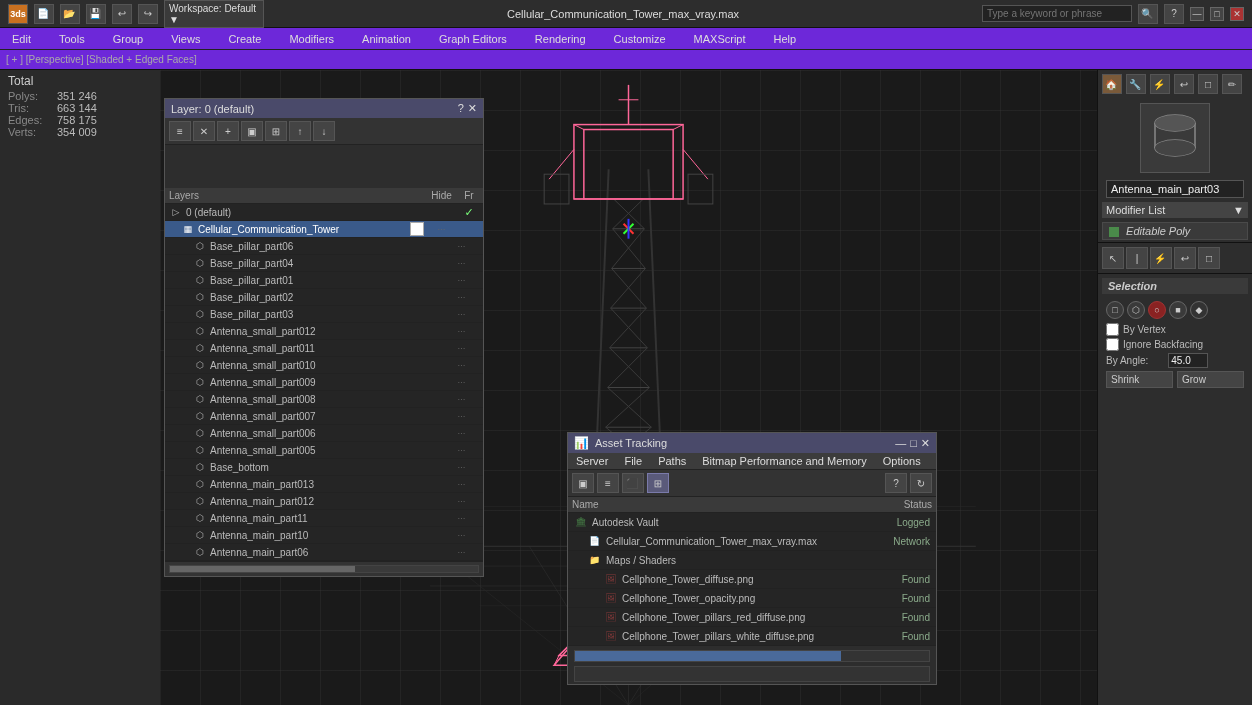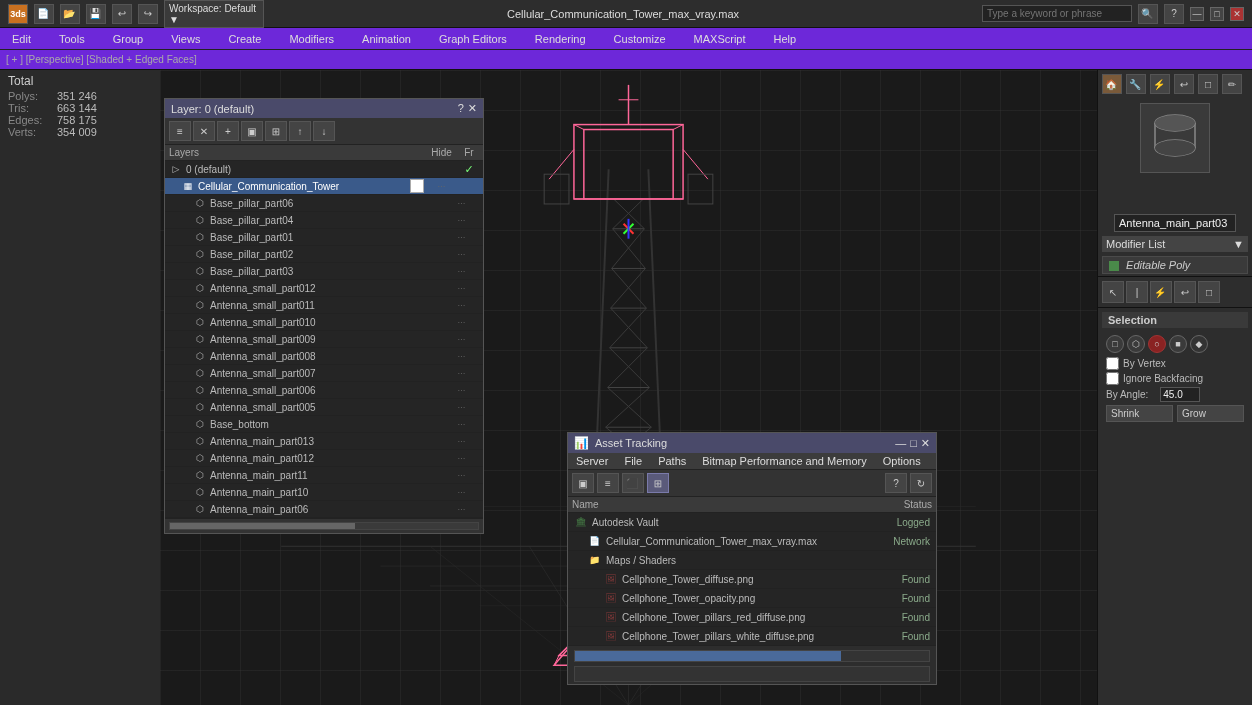--- a/index.html
+++ b/index.html
@@ -174,33 +174,34 @@
       border-top: 1px solid #111;
       padding: 4px;
     }
     .section-header {
       background: #3a3a3a;
       color: #ccc;
       font-size: 11px;
       padding: 2px 6px;
       margin-bottom: 4px;
       font-weight: bold;
+      font-style: italic;
     }
     .checkbox-row {
       display: flex;
       align-items: center;
       gap: 4px;
       padding: 1px 4px;
       font-size: 10px;
       color: #bbb;
     }
     .angle-row {
       display: flex;
       align-items: center;
-      gap: 12px;
+      gap: 20px;
       padding: 1px 4px;
       font-size: 10px;
       color: #bbb;
     }
     .angle-input {
       background: #222;
       border: 1px solid #555;
       color: #eee;
       font-size: 10px;
       width: 40px;
@@ -270,20 +271,21 @@
       display: flex; align-items: center; justify-content: center;
       font-size: 10px; color: #ccc; cursor: pointer;
     }
     .layer-list-header {
       display: flex;
       background: #3a3a3a;
       border-bottom: 1px solid #222;
       padding: 2px 4px;
       font-size: 10px;
       color: #aaa;
+      margin-top: 43px;
     }
     .lh-name { flex: 1; }
     .lh-hide { width: 35px; text-align: center; }
     .lh-fr { width: 20px; text-align: center; }
     .layer-list {
       max-height: 420px;
       overflow-y: auto;
       background: #252525;
     }
     .layer-row {
@@ -813,21 +815,21 @@
           <ellipse cx="30" cy="15" rx="20" ry="8" fill="none" stroke="#888" stroke-width="1.5"></ellipse>
           <ellipse cx="30" cy="40" rx="20" ry="8" fill="none" stroke="#888" stroke-width="1.5"></ellipse>
           <line x1="10" y1="15" x2="10" y2="40" stroke="#888" stroke-width="1.5"></line>
           <line x1="50" y1="15" x2="50" y2="40" stroke="#888" stroke-width="1.5"></line>
           <ellipse cx="30" cy="40" rx="20" ry="8" fill="#444"></ellipse>
           <ellipse cx="30" cy="15" rx="20" ry="8" fill="#555"></ellipse>
         </svg>
       </div>
     </div>
 
-    <div style="padding:2px 16px;margin-top:34px;">
+    <div style="padding:2px 8px;">
       <input type="text" class="object-name-field" value="Antenna_main_part03" style="">
     </div>
 
     <div style="padding:2px 4px;">
       <div class="modifier-list-label">
         <span>Modifier List</span>
         <span>▼</span>
       </div>
     </div>
     <div class="modifier-item">

